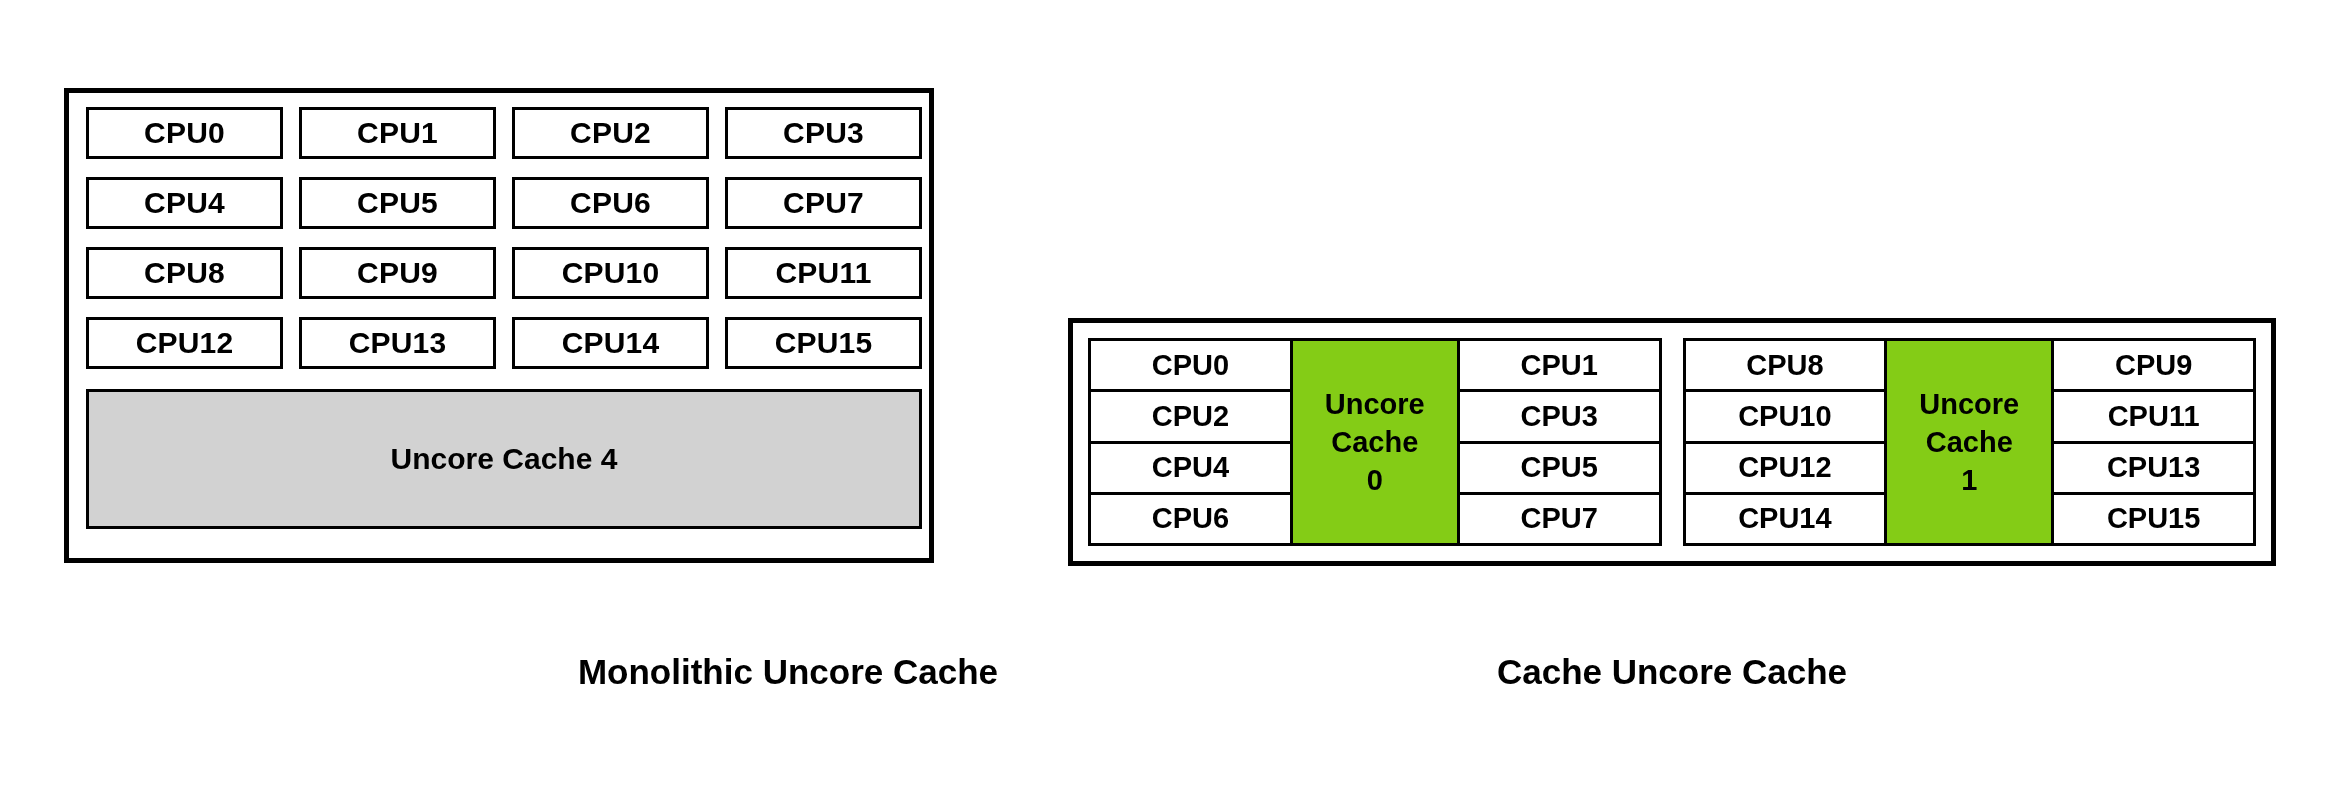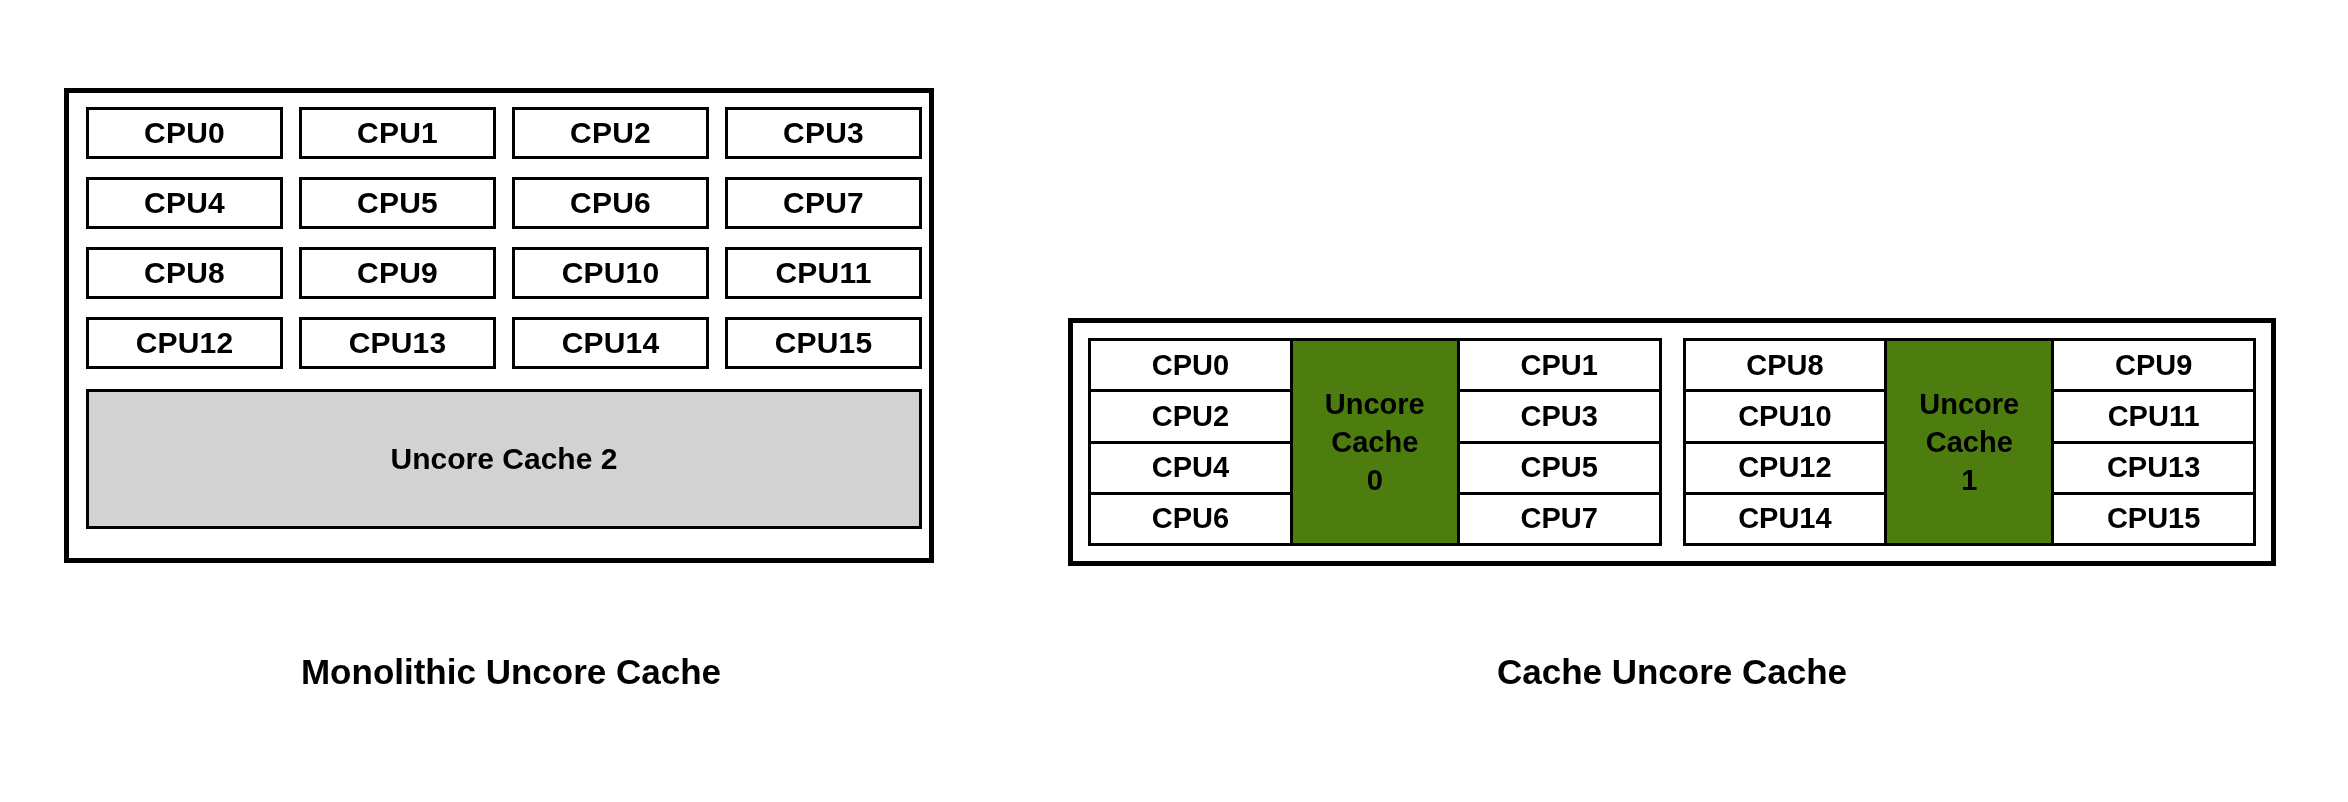--- a/index.html
+++ b/index.html
@@ -110,21 +110,21 @@
     justify-content: center;
     font-size: 29px;
     font-weight: bold;
     background: #ffffff;
   }
   .cpu-column .cpu-row:last-child {
     border-bottom: none;
   }
   .uncore-col {
     flex: 0 0 170px;
-    background: #4d7c0f;
+    background: #84cc16;
     border-left: 3px solid #000000;
     border-right: 3px solid #000000;
     box-sizing: border-box;
     display: flex;
     flex-direction: column;
     align-items: center;
     justify-content: center;
     font-size: 29px;
     font-weight: bold;
     line-height: 1.32;
@@ -133,23 +133,24 @@
 
   
   .caption {
     position: absolute;
     font-size: 35px;
     font-weight: bold;
     text-align: center;
     white-space: nowrap;
   }
   #caption-monolithic {
-    left: 12px;
+    left: 0px;
     top: 652px;
     width: 998px;
+    text-align: right;
   }
   #caption-split {
     left: 1172px;
     top: 652px;
     width: 1000px;
   }
 </style>
 </head>
 <body>
 
@@ -168,21 +169,21 @@
       <div class="cpu-cell">CPU8</div>
       <div class="cpu-cell">CPU9</div>
       <div class="cpu-cell">CPU10</div>
       <div class="cpu-cell">CPU11</div>
       <div class="cpu-cell">CPU12</div>
       <div class="cpu-cell">CPU13</div>
       <div class="cpu-cell">CPU14</div>
       <div class="cpu-cell">CPU15</div>
     </div>
 
-    <div class="uncore-wide">Uncore Cache 2</div>
+    <div class="uncore-wide">Uncore Cache 4</div>
   </div>
 </div>
 
 <div class="caption" id="caption-monolithic">Monolithic Uncore Cache</div>
 
 <div class="figure">
   <div class="outer-frame" id="split-frame">
     <div class="split-groups">
 
       <div class="cache-group">

